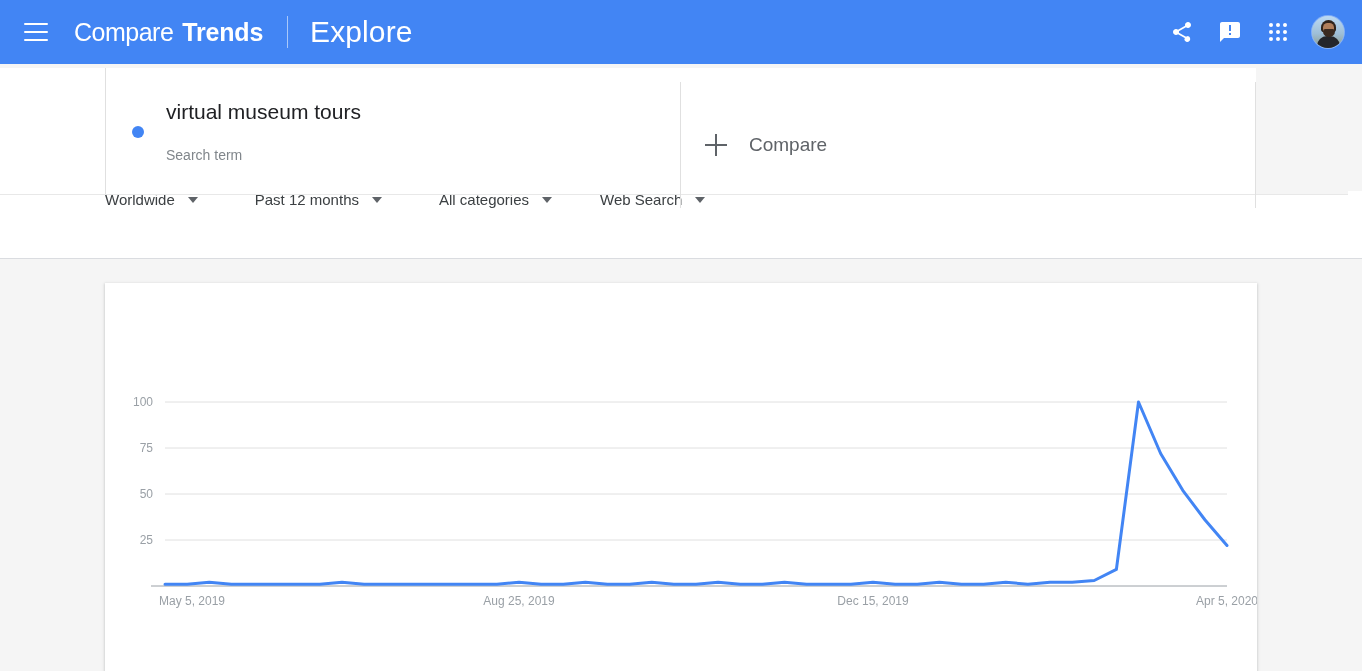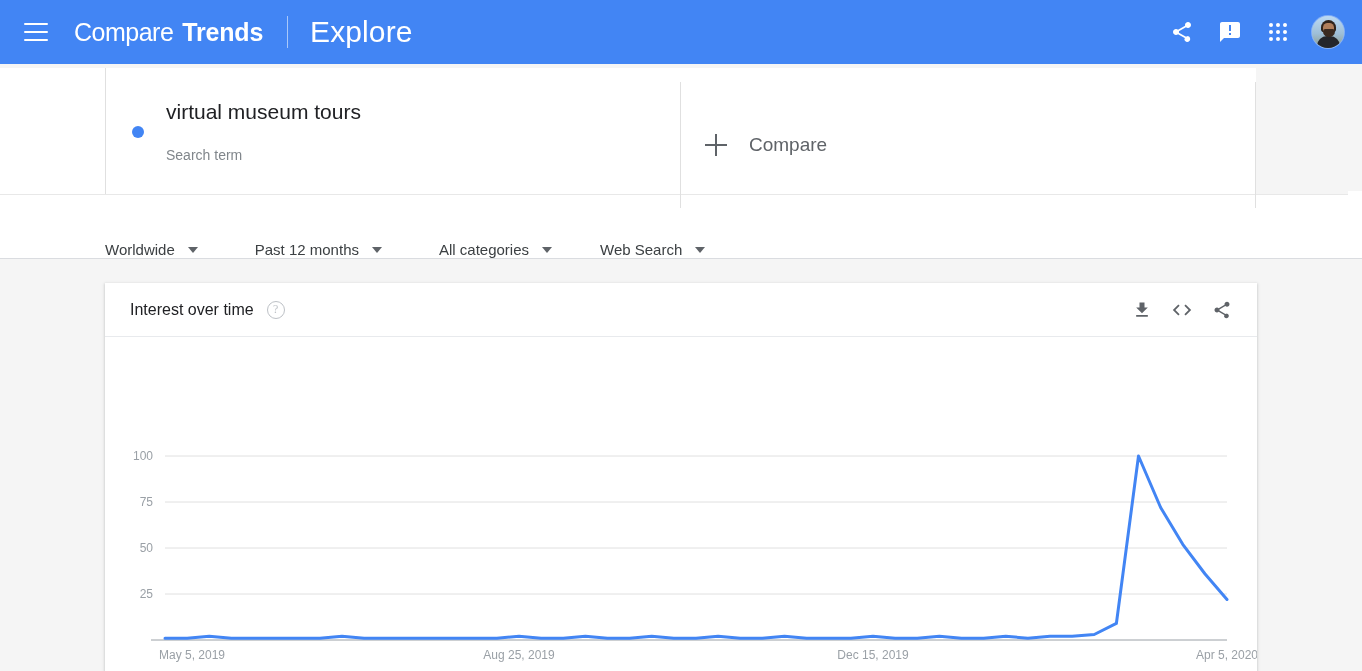--- a/index.html
+++ b/index.html
@@ -127,21 +127,21 @@
   .compare-label { font-size: 19px; color: #5f6368; }
 
   .terms-tail { flex: 1; background: #f5f5f5; }
 
   
   .filters {
     position: absolute; top: 191px; left: 0;
     width: 1362px; height: 68px;
     background: #fff;
     border-bottom: 1px solid #dadce0;
-    display: flex; align-items: flex-end;
+    display: flex; align-items: flex-start;
     padding-left: 105px;
     z-index: 4;
   }
   .filter {
     display: flex; align-items: center;
     font-size: 15px; color: #3c4043;
     cursor: pointer;
     margin-right: 57px;
   }
   .filter-label { white-space: nowrap; }
@@ -270,42 +270,20 @@
     <span class="filter-label">All categories</span>
     <span class="caret"></span>
   </div>
   <div class="filter f3">
     <span class="filter-label">Web Search</span>
     <span class="caret"></span>
   </div>
 </div>
 
 <div class="card">
-  <div class="card-head">
-    <div class="card-title">Interest over time</div>
-    <div class="help-icon">?</div>
-
-    <div class="card-actions">
-      <div class="act">
-        <svg width="20" height="20" viewBox="0 0 24 24" fill="#5f6368" aria-hidden="true">
-          <path d="M19 9h-4V3H9v6H5l7 7 7-7zM5 18v2h14v-2H5z"></path>
-        </svg>
-      </div>
-      <div class="act">
-        <svg width="22" height="22" viewBox="0 0 24 24" fill="#5f6368" aria-hidden="true">
-          <path d="M9.4 16.6 4.8 12l4.6-4.6L8 6l-6 6 6 6 1.4-1.4zm5.2 0 4.6-4.6-4.6-4.6L16 6l6 6-6 6-1.4-1.4z"></path>
-        </svg>
-      </div>
-      <div class="act">
-        <svg width="20" height="20" viewBox="0 0 24 24" fill="#5f6368" aria-hidden="true">
-          <path d="M18 16.08c-.76 0-1.44.3-1.96.77L8.91 12.7c.05-.23.09-.46.09-.7s-.04-.47-.09-.7l7.05-4.11c.54.5 1.25.81 2.04.81 1.66 0 3-1.34 3-3s-1.34-3-3-3-3 1.34-3 3c0 .24.04.47.09.7L8.04 9.81C7.5 9.31 6.79 9 6 9c-1.66 0-3 1.34-3 3s1.34 3 3 3c.79 0 1.5-.31 2.04-.81l7.12 4.16c-.05.21-.8.43-.8.65 0 1.61 1.31 2.92 2.92 2.92s2.92-1.31 2.92-2.92c0-1.61-1.31-2.92-2.92-2.92z"></path>
-        </svg>
-      </div>
-    </div>
-  </div>
 
   <div class="chart-wrap">
     <svg class="chart-svg" id="chart" width="1152" height="346" viewBox="0 0 1152 346">
         <line x1="60" y1="257" x2="1122" y2="257" stroke="#e0e0e0" stroke-width="1"></line>
         <text x="48" y="261" text-anchor="end" font-size="12" fill="#9aa0a6" font-family="&quot;Liberation Sans&quot;, sans-serif">25</text>
         <line x1="60" y1="211" x2="1122" y2="211" stroke="#e0e0e0" stroke-width="1"></line>
         <text x="48" y="215" text-anchor="end" font-size="12" fill="#9aa0a6" font-family="&quot;Liberation Sans&quot;, sans-serif">50</text>
         <line x1="60" y1="165" x2="1122" y2="165" stroke="#e0e0e0" stroke-width="1"></line>
         <text x="48" y="169" text-anchor="end" font-size="12" fill="#9aa0a6" font-family="&quot;Liberation Sans&quot;, sans-serif">75</text>
         <line x1="60" y1="119" x2="1122" y2="119" stroke="#e0e0e0" stroke-width="1"></line>

